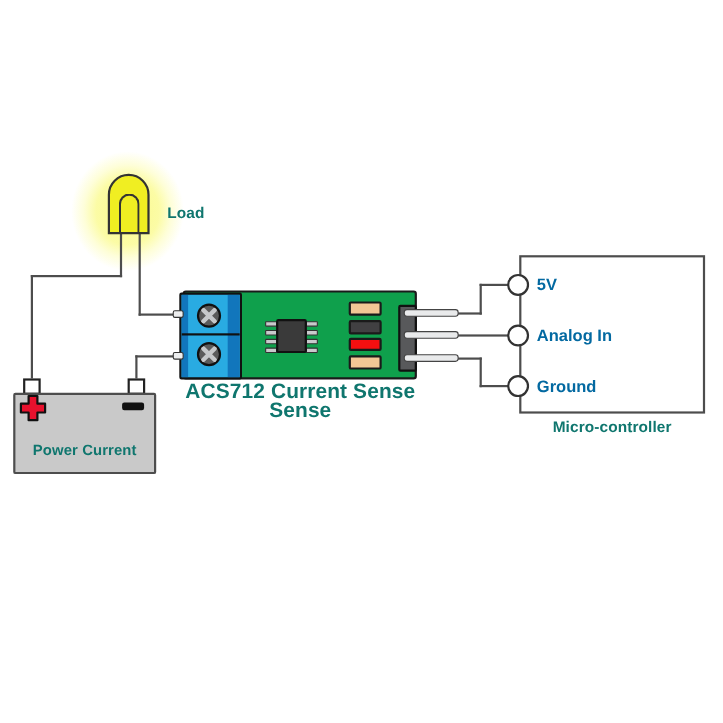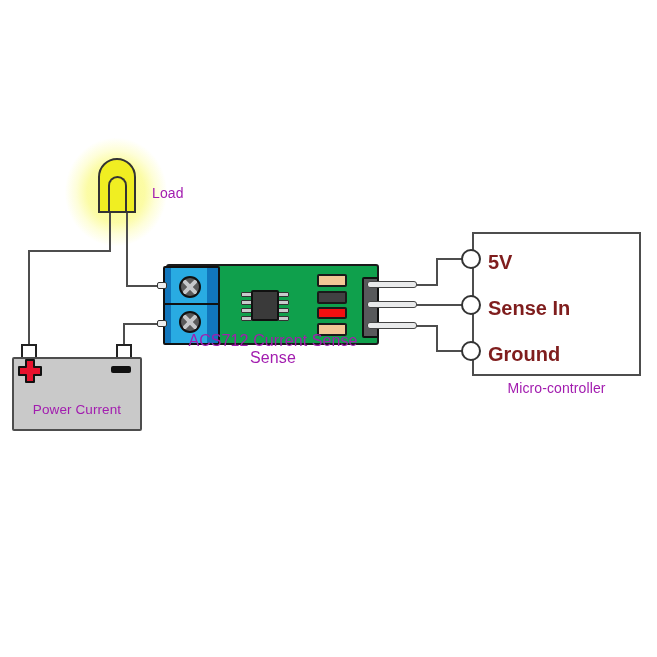--- a/index.html
+++ b/index.html
@@ -88,25 +88,25 @@
   .mcu-box{
     left:472px;top:232px;width:169px;height:144px;z-index:2;
     background:#fff;border:2px solid #4D4D4D;box-sizing:border-box;
   }
   .node{
     position:absolute;width:20px;height:20px;border-radius:50%;z-index:5;
     background:#fff;border:2px solid #333;box-sizing:border-box;
   }
   
   .blue-label{
-    position:absolute;color:#a21caf;font-weight:400;z-index:6;
+    position:absolute;color:#0f766e;font-weight:700;z-index:6;
     font-size:14px;letter-spacing:0.1px;
   }
   .dark-label{
-    position:absolute;color:#7f1d1d;font-weight:600;z-index:6;font-size:20px;
+    position:absolute;color:#0369a1;font-weight:600;z-index:6;font-size:15px;
   }
   .center{text-align:center;}
 </style>
 </head>
 <body>
 
 <div id="canvas">
 
   <div class="wire" style="left:28px;top:250px;width:2px;height:96px;"></div>
   <div class="wire" style="left:28px;top:250px;width:83px;height:2px;"></div>
@@ -169,29 +169,29 @@
   <div class="comp" style="top:274px;height:13px;background:#F2C795;"></div>
   <div class="comp" style="top:291px;height:13px;background:#414042;"></div>
   <div class="comp" style="top:307px;height:12px;background:#F50F10;"></div>
   <div class="comp" style="top:323px;height:13px;background:#F2C795;"></div>
 
   <div class="abs connector"></div>
   <div class="mod-pin" style="top:281px;"></div>
   <div class="mod-pin" style="top:301px;"></div>
   <div class="mod-pin" style="top:322px;"></div>
 
-  <div class="blue-label center" style="left:167px;top:332px;width:212px;font-size:16px;line-height:17px;">
+  <div class="blue-label center" style="left:167px;top:348px;width:212px;font-size:19px;line-height:17px;">
     <div>ACS712 Current Sense</div>
     <div>Sense</div>
   </div>
 
   <div class="abs mcu-box"></div>
   <div class="node" style="left:461px;top:249px;"></div>
   <div class="node" style="left:461px;top:295px;"></div>
   <div class="node" style="left:461px;top:341px;"></div>
 
   <div class="dark-label" style="left:488px;top:251px;">5V</div>
-  <div class="dark-label" style="left:488px;top:297px;">Sense In</div>
+  <div class="dark-label" style="left:488px;top:297px;">Analog In</div>
   <div class="dark-label" style="left:488px;top:343px;text-align:right;">Ground</div>
 
   <div class="blue-label center" style="left:472px;top:380px;width:169px;font-size:14px;">Micro-controller</div>
 
 </div>
 
 </body></html>

